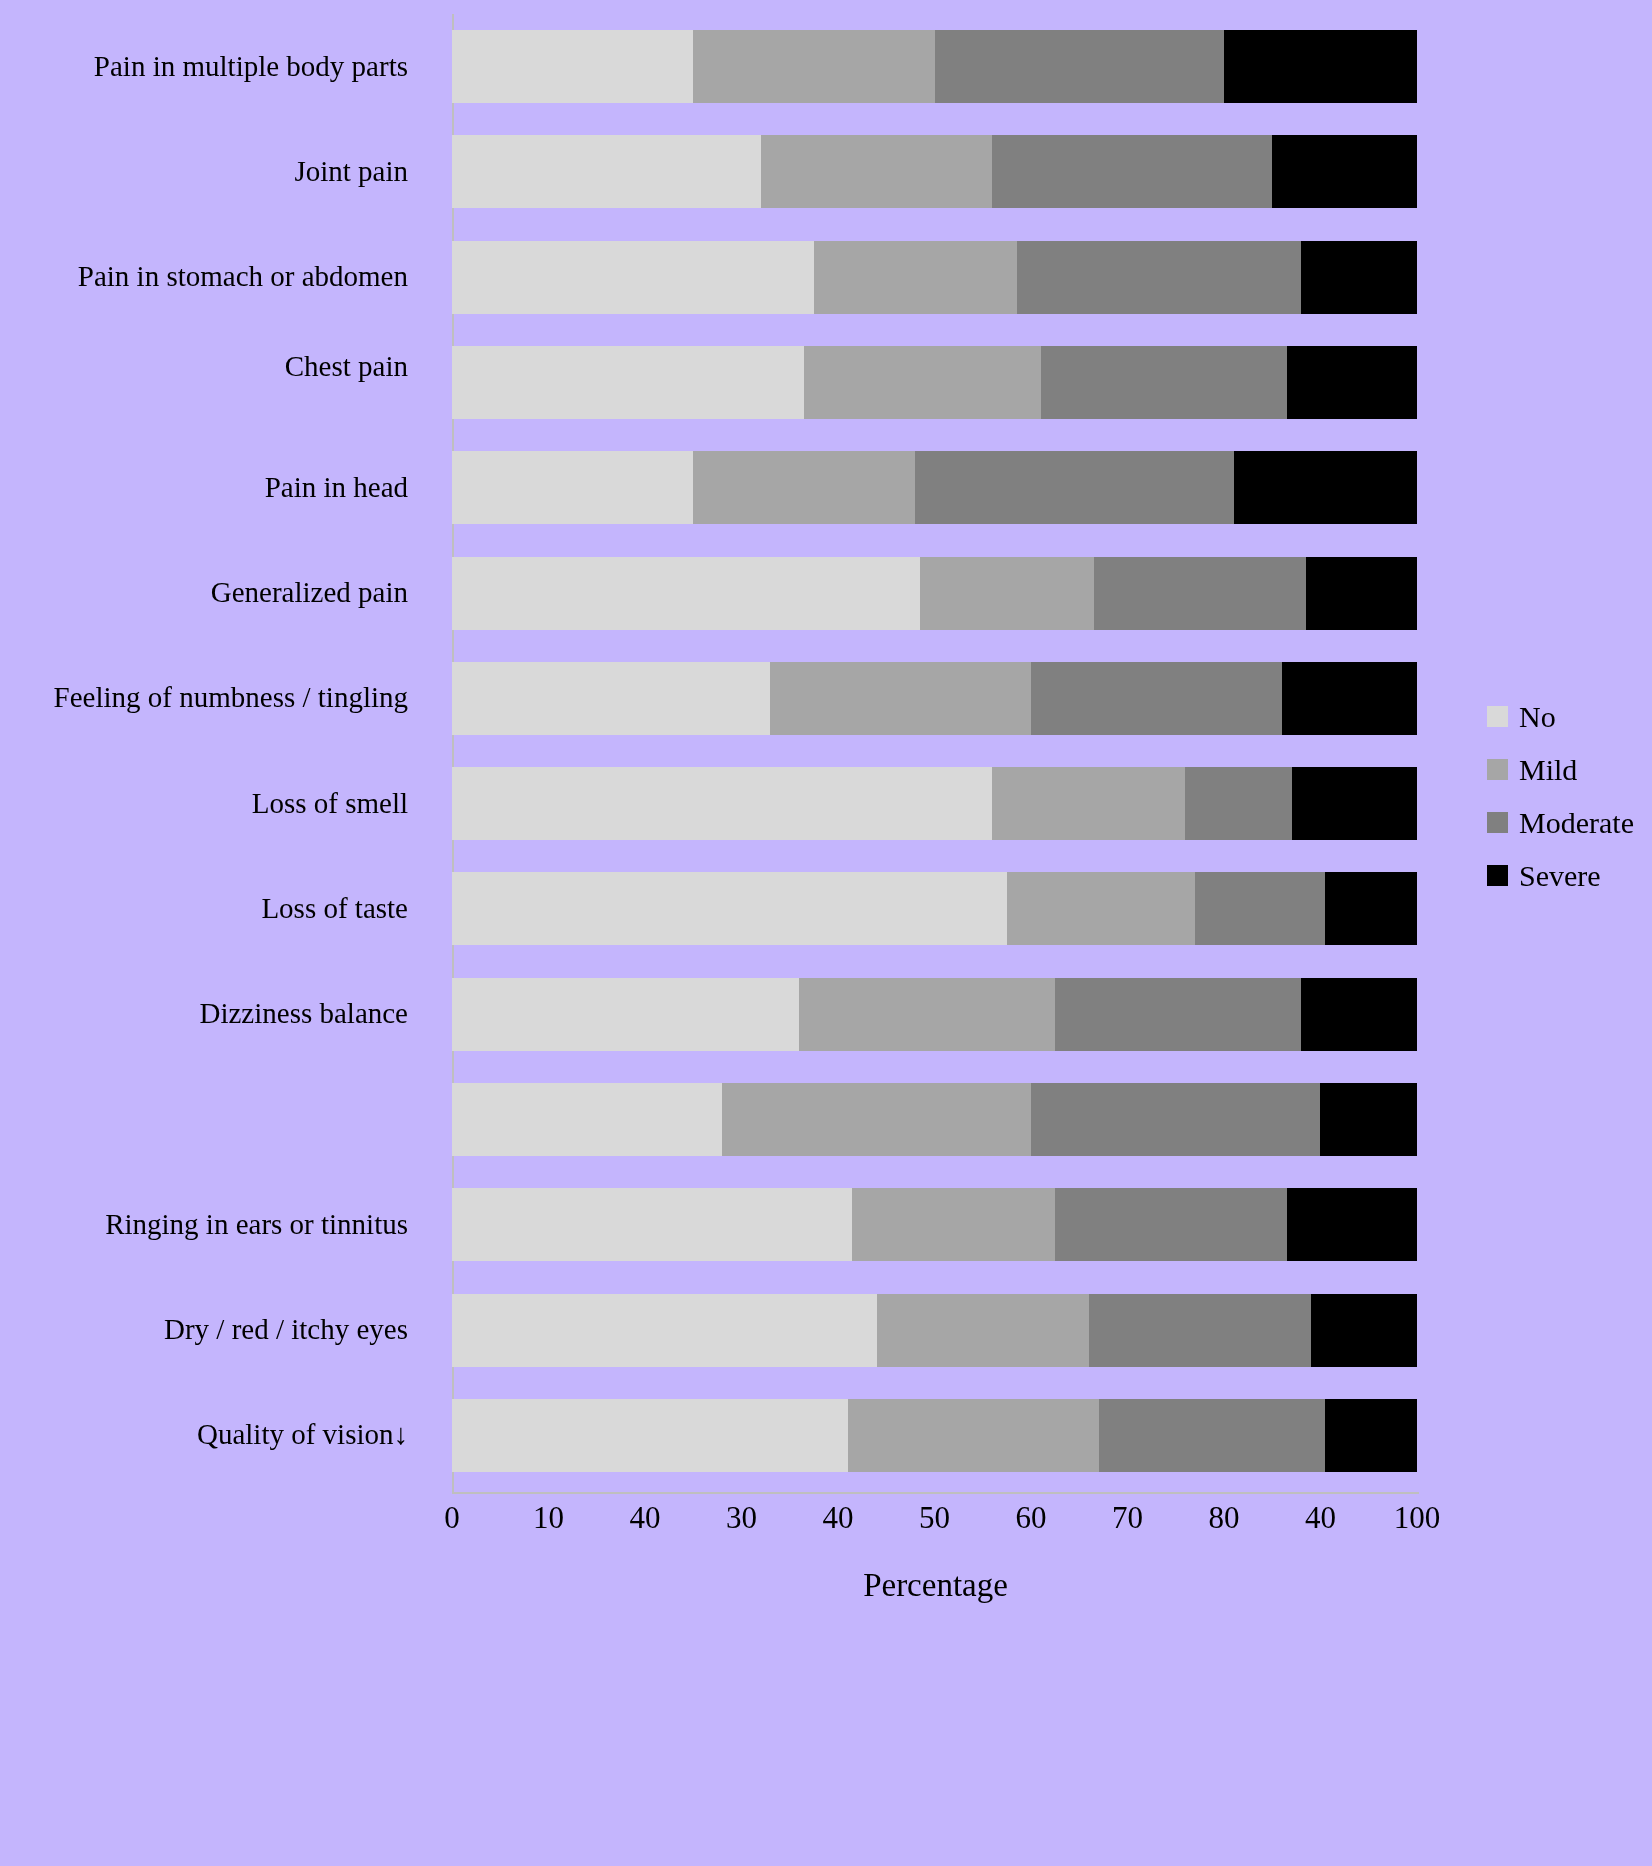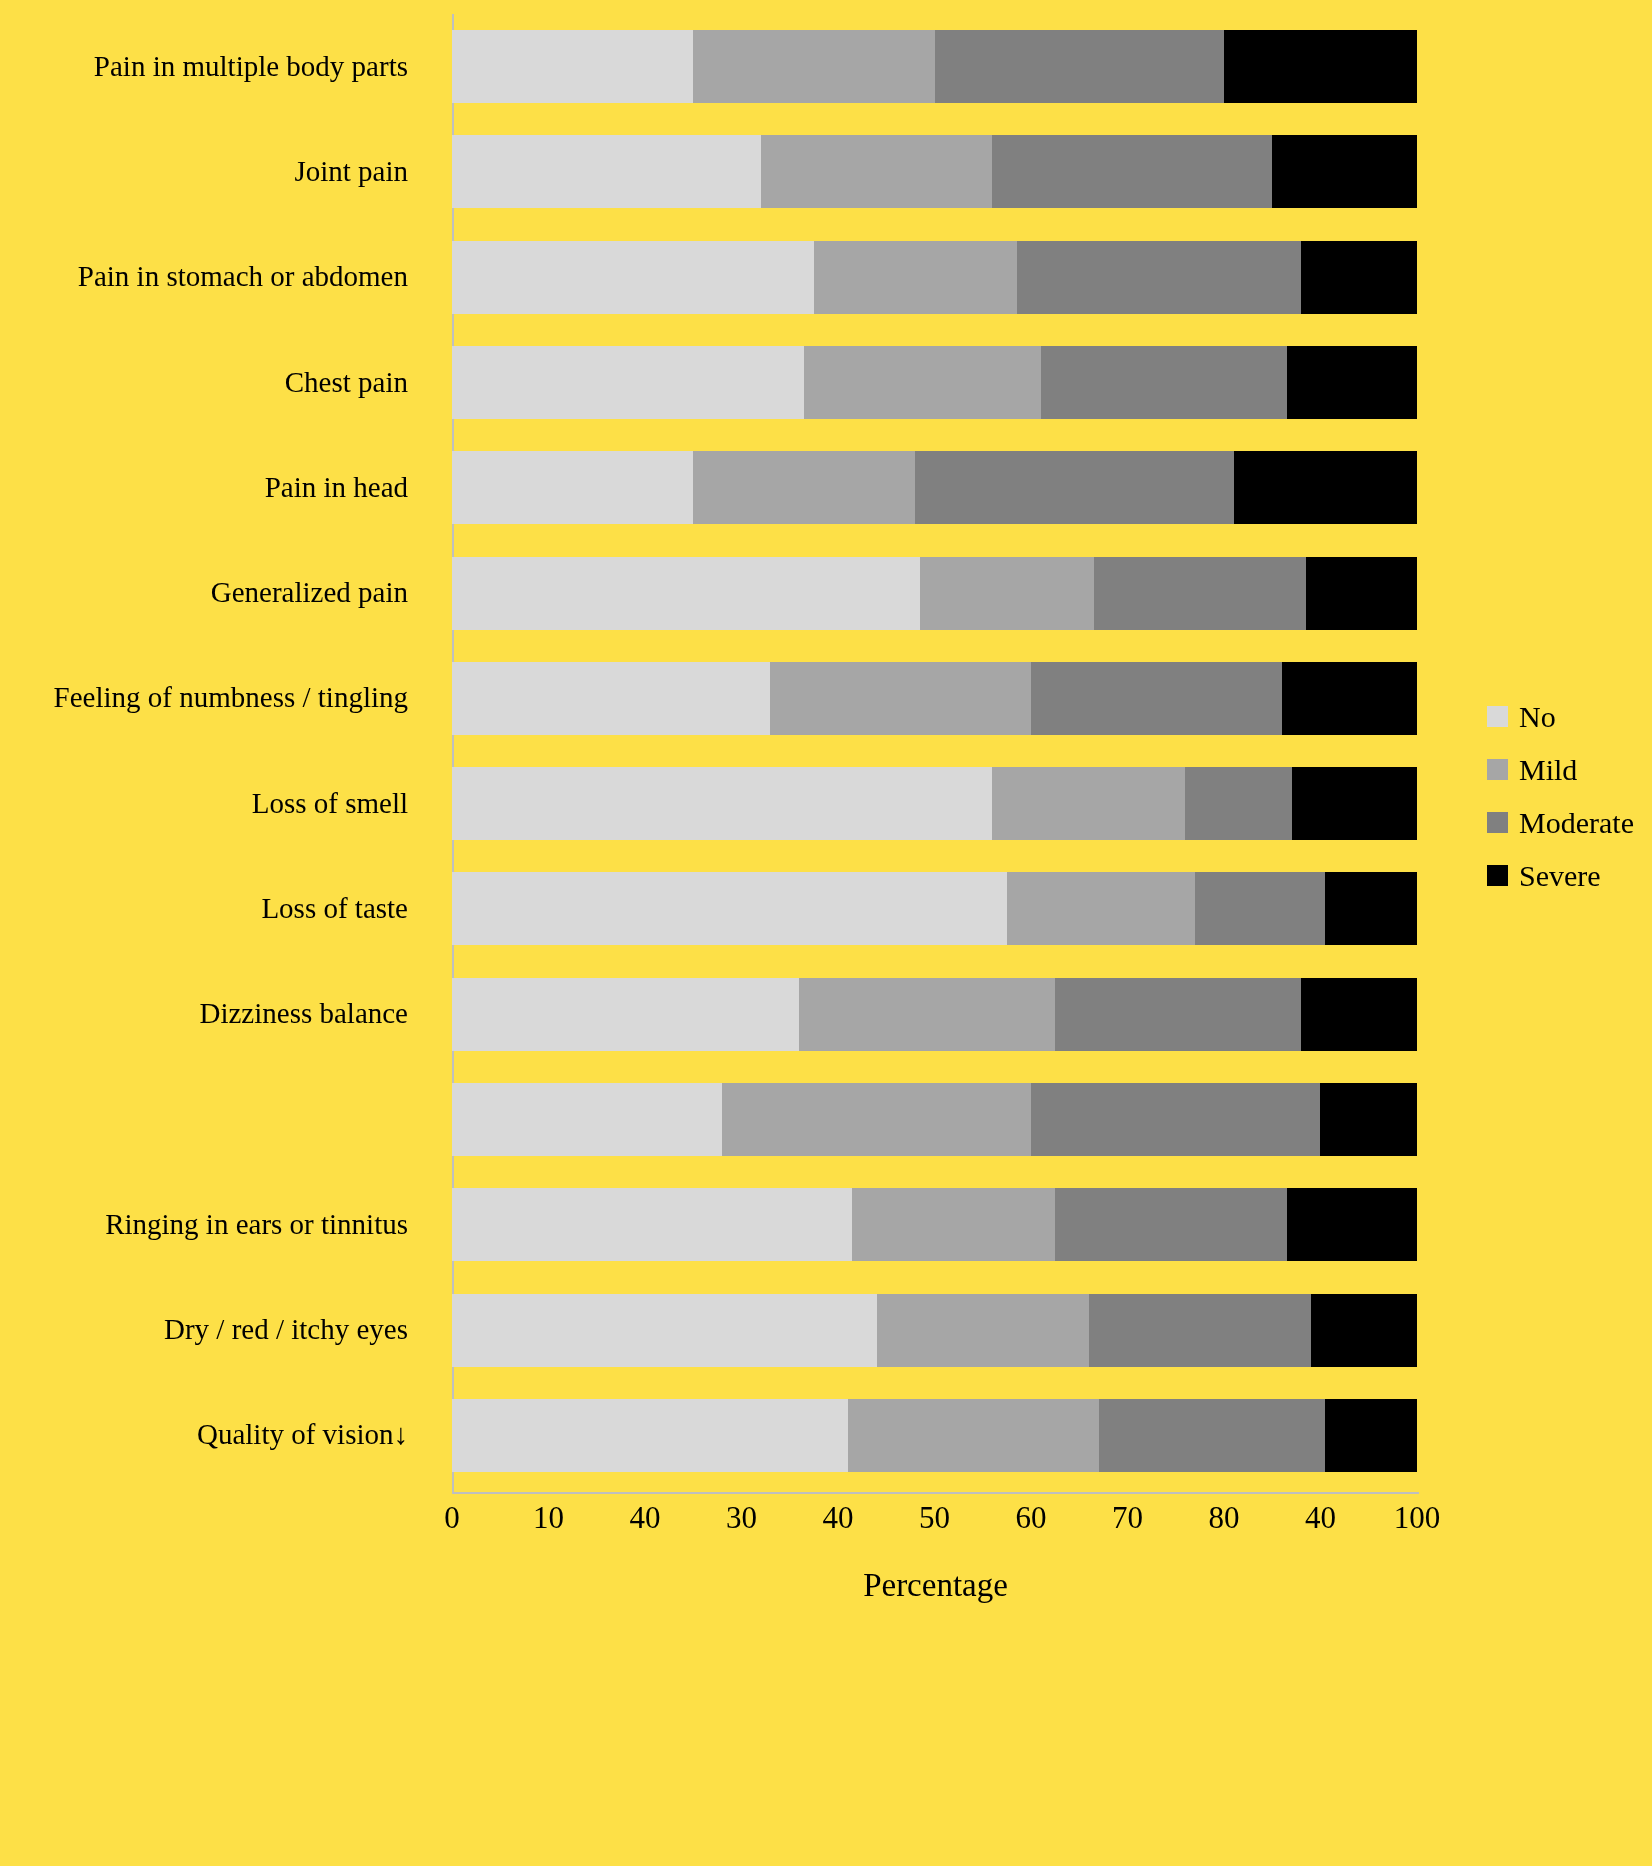--- a/index.html
+++ b/index.html
@@ -9,21 +9,21 @@
     background: #ffffff;
   }
   body {
     font-family: "Liberation Serif", "DejaVu Serif", serif;
     color: #000000;
   }
   #page {
     position: relative;
     width: 1652px;
     height: 1866px;
-    background: #fde047;
+    background: #c4b5fd;
     overflow: hidden;
   }
 
   
   #plot-area {
     position: absolute;
     left: 452px;
     top: 14px;
     width: 965px;
     height: 1474px;
@@ -148,21 +148,21 @@
   <div id="category-labels">
       <div class="cat-label-row" style="top: 16.1429px; height: 73px;">
         <span class="cat-label">Pain in multiple body parts</span>
       </div>
       <div class="cat-label-row" style="top: 121.429px; height: 73px;">
         <span class="cat-label">Joint pain</span>
       </div>
       <div class="cat-label-row" style="top: 226.714px; height: 73px; padding-left: 28px;">
         <span class="cat-label">Pain in stomach or abdomen</span>
       </div>
-      <div class="cat-label-row" style="top: 332px; height: 73px;">
+      <div class="cat-label-row" style="top: 316px; height: 73px;">
         <span class="cat-label">Chest pain</span>
       </div>
       <div class="cat-label-row" style="top: 437.286px; height: 73px;">
         <span class="cat-label">Pain in head</span>
       </div>
       <div class="cat-label-row" style="top: 542.571px; height: 73px; padding-left: 48px;">
         <span class="cat-label">Generalized pain</span>
       </div>
       <div class="cat-label-row" style="top: 647.857px; height: 73px;">
         <span class="cat-label">Feeling of numbness / tingling</span>

